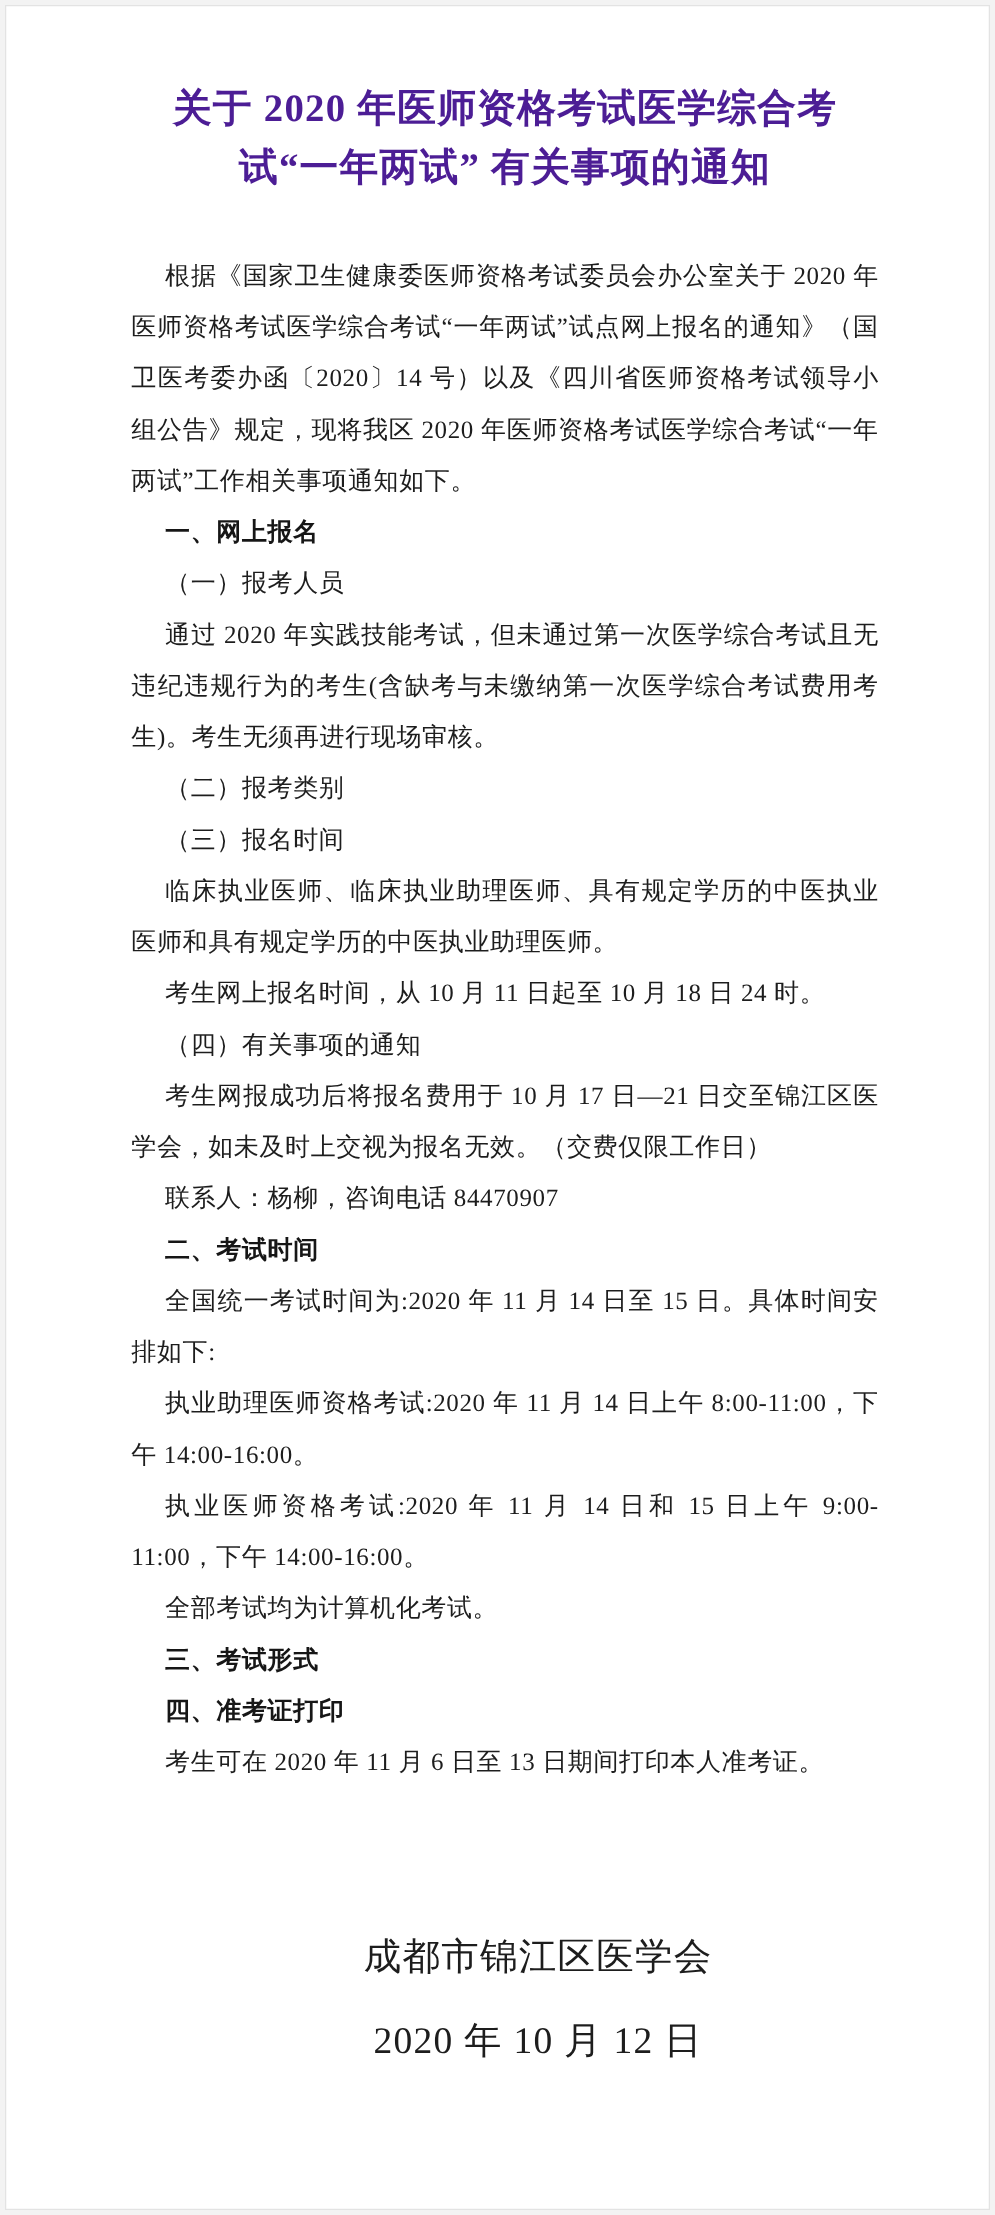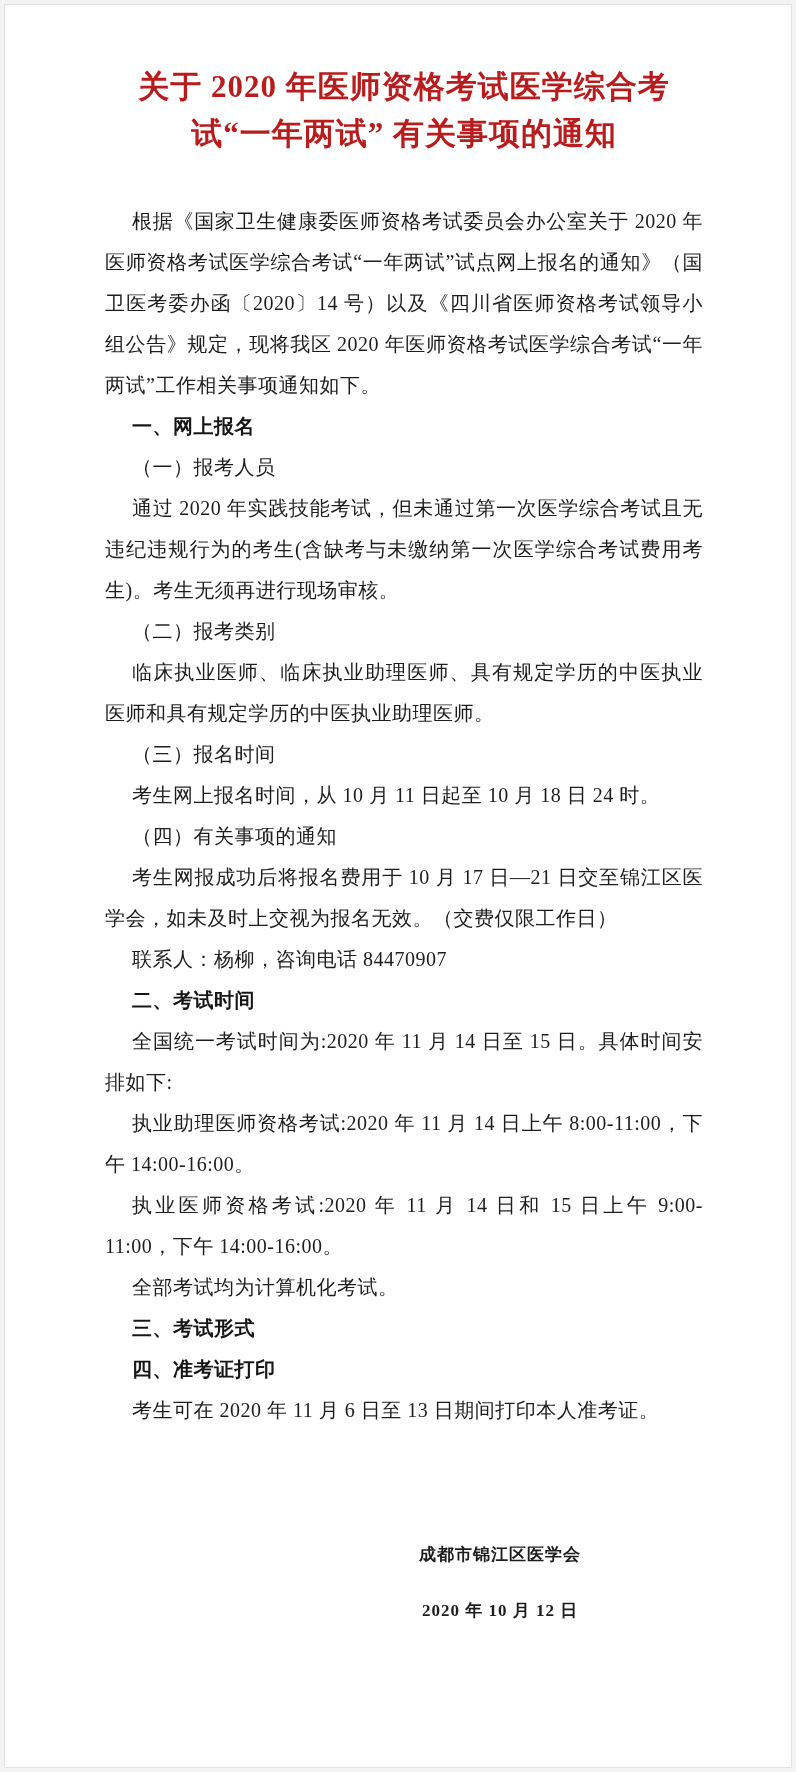--- a/index.html
+++ b/index.html
@@ -20,21 +20,21 @@
     color: #1d1d1d;
     overflow: hidden;
   }
   .doc-title {
     font-size: 31px;
     font-weight: bold;
     line-height: 47px;
     text-align: center;
     letter-spacing: 1px;
     margin: 0 0 44px 0;
-    color: #b91c1c;
+    color: #4c1d95;
   }
   .block {
     font-size: 20px;
     line-height: 41px;
     text-align: justify;
     margin: 0;
     letter-spacing: 0.5px;
   }
   .body-p { text-indent: 1.35em; }
   .h1 {
@@ -47,42 +47,41 @@
   .signature {
     margin-top: 94px;
     text-align: right;
     padding-right: 118px;
   }
   .signature-inner {
     display: inline-block;
     text-align: center;
   }
   .sig-line {
-    font-size: 17px;
+    font-size: 30px;
     line-height: 52px;
     letter-spacing: 1px;
-    margin: 4px;
-    font-weight: bold;
+    margin: 15px;
   }
 </style>
 </head>
 <body>
 
 <div class="canvas">
   <div class="page">
 
     <h1 class="doc-title">关于 2020 年医师资格考试医学综合考试“一年两试” 有关事项的通知</h1>
 
     <p class="block body-p">根据《国家卫生健康委医师资格考试委员会办公室关于 2020 年医师资格考试医学综合考试“一年两试”试点网上报名的通知》（国卫医考委办函〔2020〕14 号）以及《四川省医师资格考试领导小组公告》规定，现将我区 2020 年医师资格考试医学综合考试“一年两试”工作相关事项通知如下。</p>
     <p class="block h1">一、网上报名</p>
     <p class="block h2">（一）报考人员</p>
     <p class="block body-p">通过 2020 年实践技能考试，但未通过第一次医学综合考试且无违纪违规行为的考生(含缺考与未缴纳第一次医学综合考试费用考生)。考生无须再进行现场审核。</p>
     <p class="block h2">（二）报考类别</p>
+    <p class="block h2">（三）报名时间</p>
     <p class="block body-p">临床执业医师、临床执业助理医师、具有规定学历的中医执业医师和具有规定学历的中医执业助理医师。</p>
-    <p class="block h2">（三）报名时间</p>
     <p class="block body-p">考生网上报名时间，从 10 月 11 日起至 10 月 18 日 24 时。</p>
     <p class="block h2">（四）有关事项的通知</p>
     <p class="block body-p">考生网报成功后将报名费用于 10 月 17 日—21 日交至锦江区医学会，如未及时上交视为报名无效。（交费仅限工作日）</p>
     <p class="block body-p">联系人：杨柳，咨询电话 84470907</p>
     <p class="block h1">二、考试时间</p>
     <p class="block body-p">全国统一考试时间为:2020 年 11 月 14 日至 15 日。具体时间安排如下:</p>
     <p class="block body-p">执业助理医师资格考试:2020 年 11 月 14 日上午 8:00-11:00，下午 14:00-16:00。</p>
     <p class="block body-p">执业医师资格考试:2020 年 11 月 14 日和 15 日上午 9:00-11:00，下午 14:00-16:00。</p>
     <p class="block body-p">全部考试均为计算机化考试。</p>
     <p class="block h1">三、考试形式</p>

